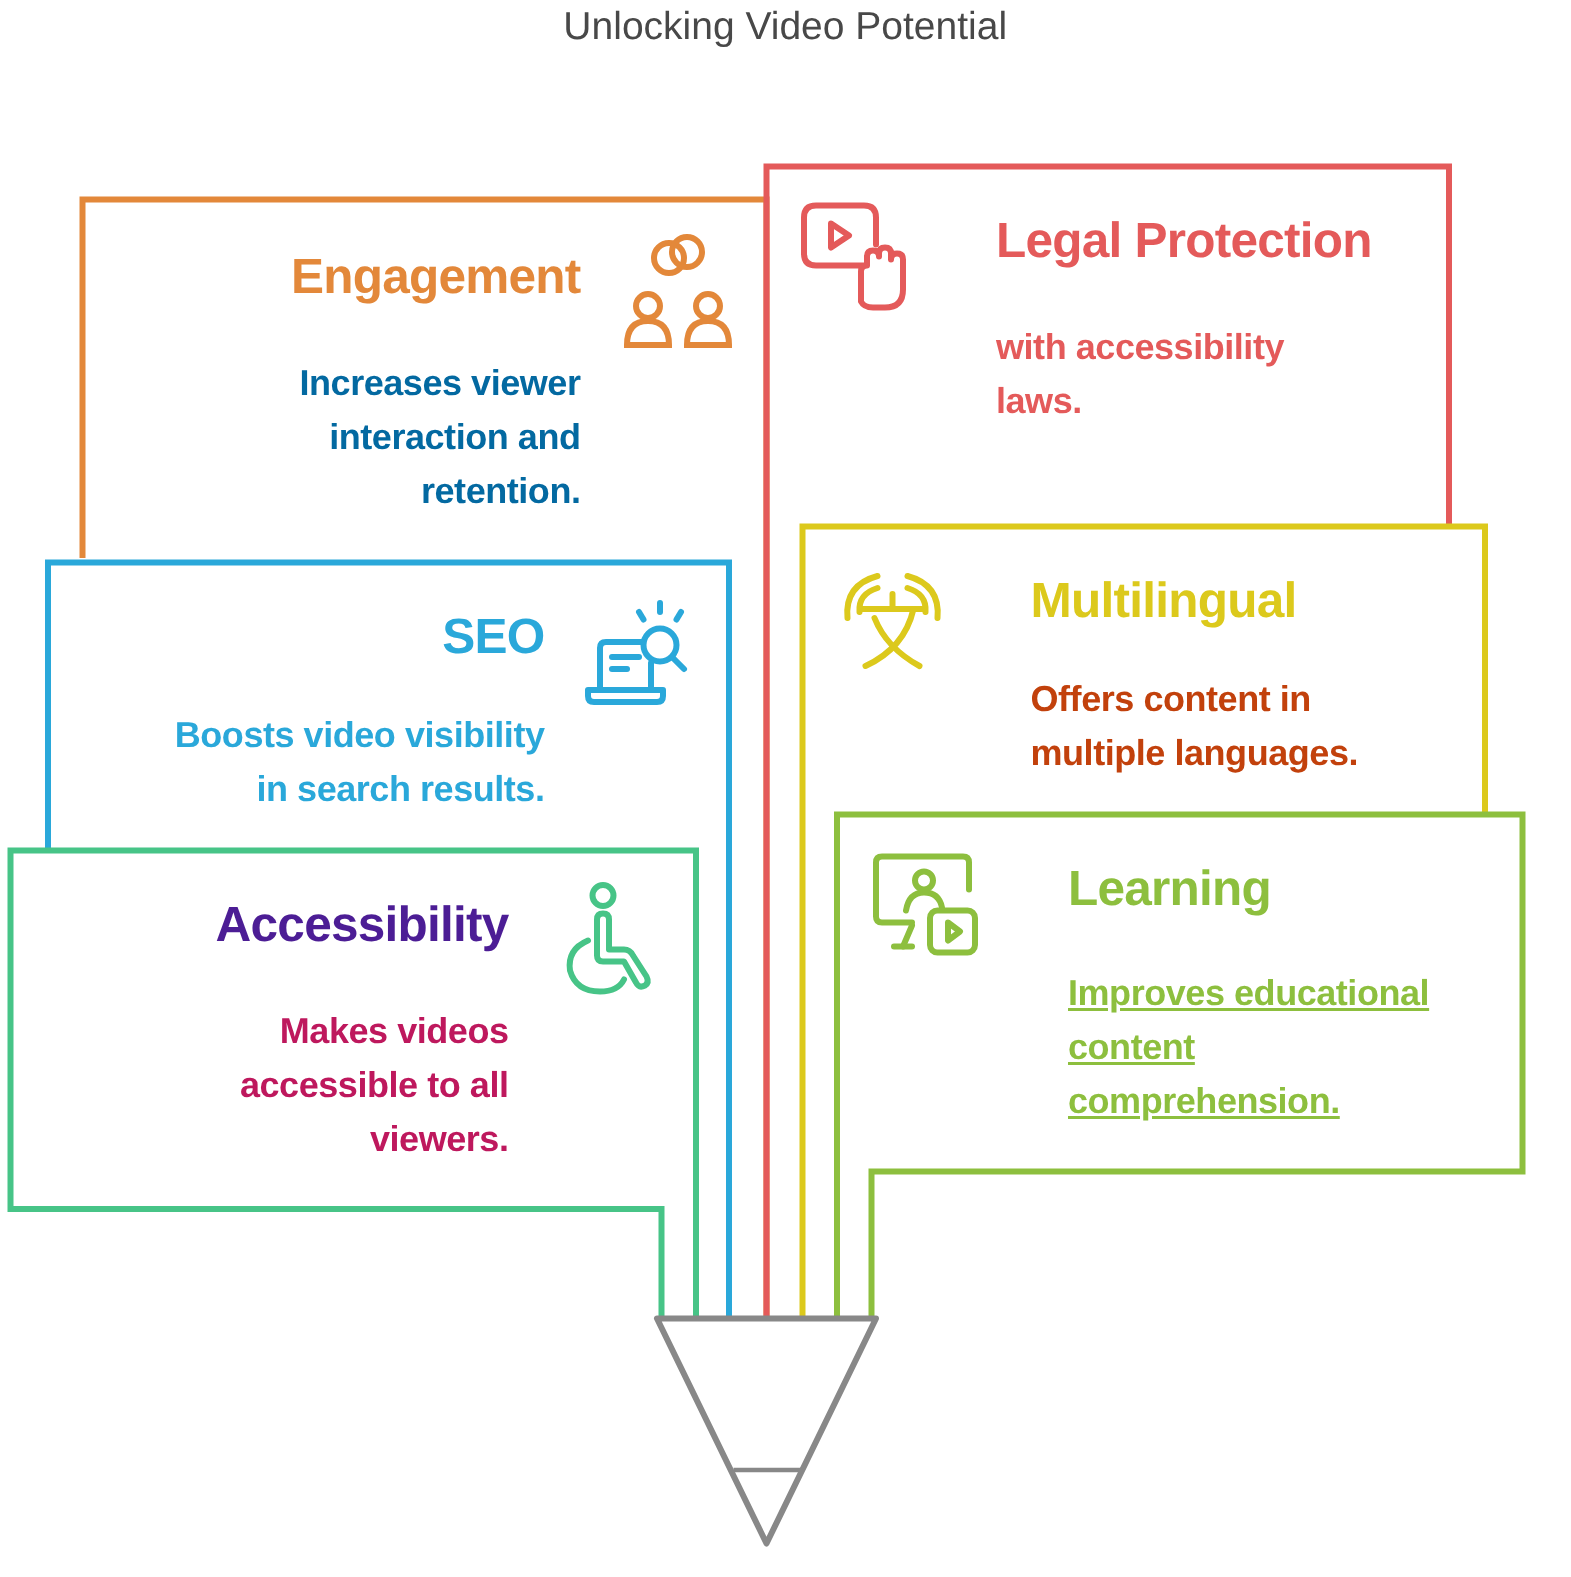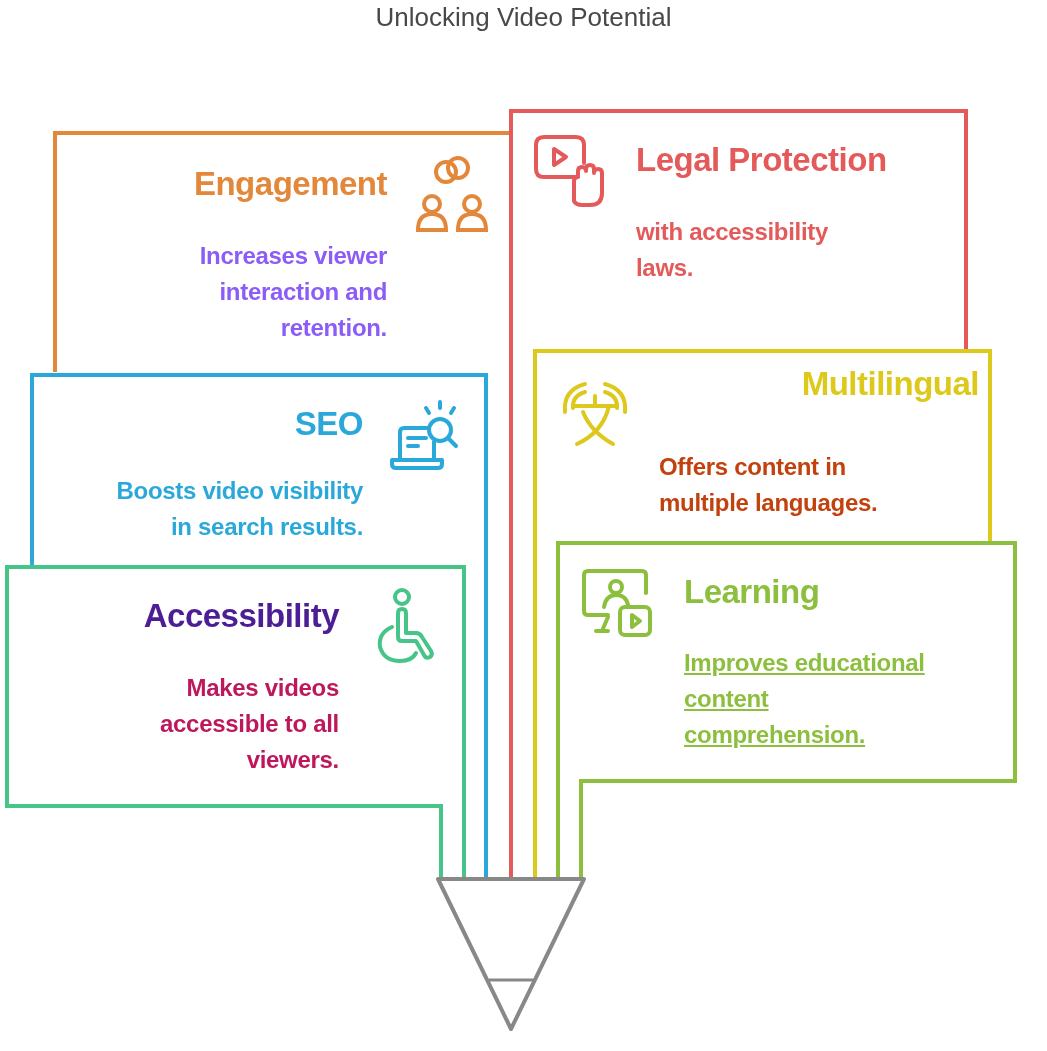--- a/index.html
+++ b/index.html
@@ -3,21 +3,21 @@
   <meta charset="utf-8">
   <style>
     html, body { margin: 0; padding: 0; background: #ffffff; }
     body { width: 1047px; height: 1051px; position: relative; overflow: hidden; font-family: "Liberation Sans", sans-serif; }
     #diagram { position: absolute; left: 0; top: 0; width: 1047px; height: 1051px; }
     .title { position: absolute; left: 0; width: 1047px; top: 2px; text-align: center; font-size: 26px; color: #484848; font-family: "Liberation Sans", sans-serif; }
     .txt { position: absolute; font-family: "Liberation Sans", sans-serif; }
     .head { font-weight: bold; font-size: 33px; letter-spacing: -0.5px; line-height: 40px; }
     .desc { font-size: 24px; line-height: 36px; font-weight: bold; letter-spacing: -0.3px; }
     .right { text-align: right; }
-    .left { text-align: left; }
+    .left { text-align: left; margin-left: 28px; }
     .icon { position: absolute; }
   </style>
 </head>
 <body>
 
 <svg id="diagram" viewBox="0 0 1047 1051" xmlns="http://www.w3.org/2000/svg">
   <g fill="none" stroke-width="4" stroke-linejoin="miter">
 
     <path stroke="#E3883A" d="M55,372 L55,133 L511,133 L511,878"></path>
 
@@ -32,21 +32,21 @@
     <path stroke="#8DBF3E" d="M558,878 L558,543 L1015,543 L1015,781 L581,781 L581,878"></path>
 
     <path stroke="#888888" stroke-width="4" stroke-linejoin="round" d="M438,879 L584,879 L511,1029 Z"></path>
     <line stroke="#888888" stroke-width="3" x1="489" y1="980" x2="534" y2="980"></line>
   </g>
 </svg>
 
 <div class="title">Unlocking Video Potential</div>
 
 <div class="txt head right" style="left:100px; width:287px; top:164px; color:#E3883A;">Engagement</div>
-<div class="txt desc right" style="left:100px; width:287px; top:238px; color:#8b5cf6;">
+<div class="txt desc right" style="left:100px; width:287px; top:238px; color:#0369a1;">
   <div>Increases viewer</div>
   <div>interaction and</div>
   <div>retention.</div>
 </div>
 <svg class="icon" style="left:410px; top:150px;" width="84" height="84" viewBox="0 0 84 84">
   <g fill="none" stroke="#E3883A" stroke-width="4" stroke-linecap="round">
     <circle cx="36" cy="22" r="10"></circle>
     <circle cx="48" cy="18" r="10"></circle>
     <circle cx="22" cy="54" r="8"></circle>
     <path d="M8,80 Q8,64 22,64 Q36,64 36,80 Z"></path>
@@ -93,21 +93,21 @@
     <path d="M10,40 Q8,18 30,12"></path>
     <path d="M18,36 Q17,24 30,20"></path>
     <path d="M70,40 Q72,18 50,12"></path>
     <path d="M62,36 Q63,24 50,20"></path>
     <line x1="40" y1="24" x2="40" y2="32"></line>
     <line x1="20" y1="34" x2="60" y2="34"></line>
     <path d="M54,34 Q48,60 22,72"></path>
     <path d="M28,40 Q36,60 58,72"></path>
   </g>
 </svg>
-<div class="txt head left" style="left:659px; width:320px; top:364px; color:#DCC91C;text-align:right;">Multilingual</div>
+<div class="txt head left" style="left:659px; width:320px; top:380px; color:#DCC91C;">Multilingual</div>
 <div class="txt desc left" style="left:659px; width:320px; top:449px; color:#c2410c;">
   <div>Offers content in</div>
   <div>multiple languages.</div>
 </div>
 
 <div class="txt head right" style="left:30px; width:309px; top:596px; color:#4c1d95;">Accessibility</div>
 <div class="txt desc right" style="left:30px; width:309px; top:670px; color:#be185d;">
   <div>Makes videos</div>
   <div>accessible to all</div>
   <div>viewers.</div>

